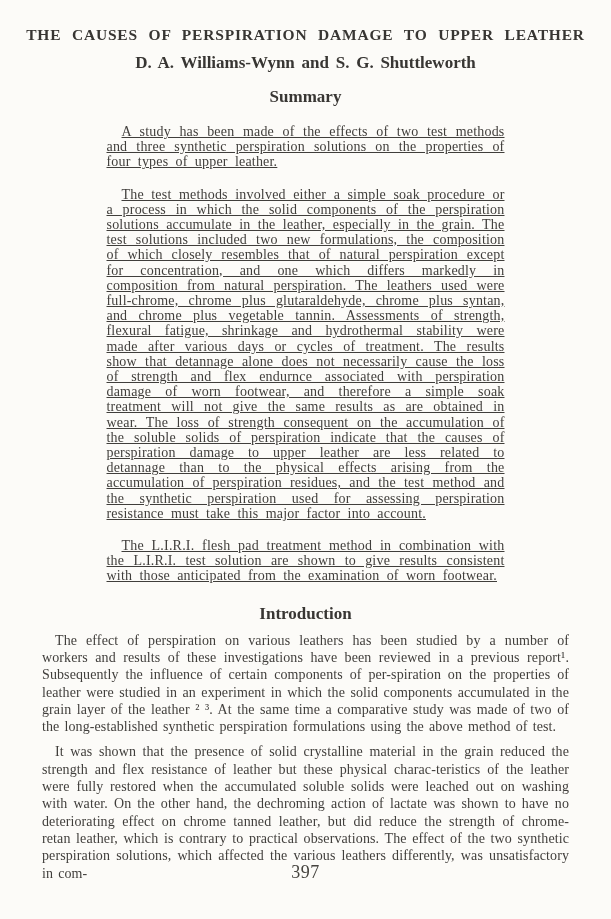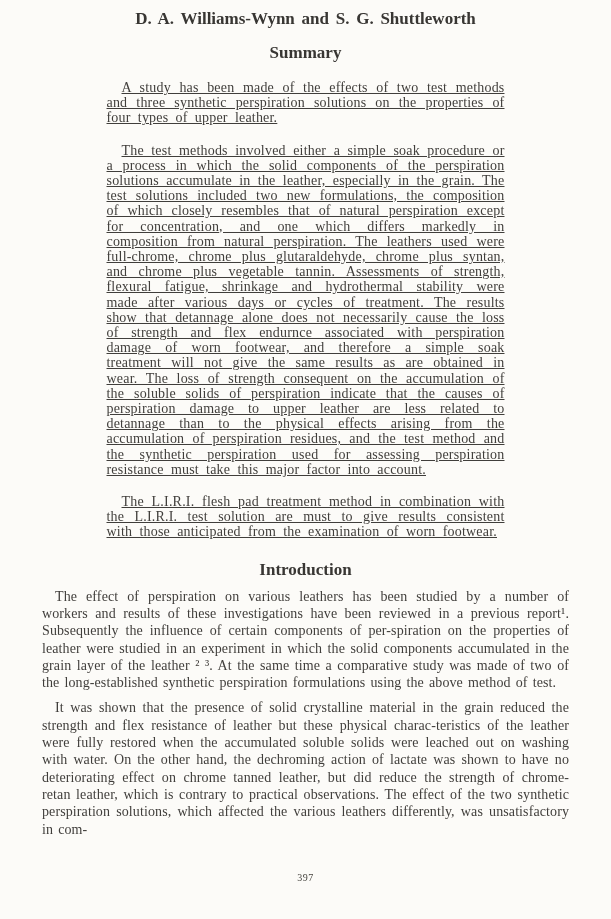--- a/index.html
+++ b/index.html
@@ -70,39 +70,40 @@
     text-indent: 13px;
     letter-spacing: 0.1px;
     word-spacing: 1.5px;
   }
   .page-number {
     position: absolute;
     left: 0;
     right: 0;
     bottom: 36px;
     text-align: center;
-    font-size: 10px;
+    font-size: 18px;
     letter-spacing: 0.5px;
     color: #46443f;
   }
 </style>
 </head>
 <body>
 
 <div class="sheet">
 
+  <h1 class="paper-title">THE CAUSES OF PERSPIRATION DAMAGE TO UPPER LEATHER</h1>
 
   <div class="paper-authors">D. A. Williams-Wynn and S. G. Shuttleworth</div>
 
   <h2 class="section-heading summary-heading">Summary</h2>
 
   <section class="summary-section">
     <p>A study has been made of the effects of two test methods and three synthetic perspiration solutions on the properties of four types of upper leather.</p>
     <p>The test methods involved either a simple soak procedure or a process in which the solid components of the perspiration solutions accumulate in the leather, especially in the grain. The test solutions included two new formulations, the composition of which closely resembles that of natural perspiration except for concentration, and one which differs markedly in composition from natural perspiration. The leathers used were full-chrome, chrome plus glutaraldehyde, chrome plus syntan, and chrome plus vegetable tannin. Assessments of strength, flexural fatigue, shrinkage and hydrothermal stability were made after various days or cycles of treatment. The results show that detannage alone does not necessarily cause the loss of strength and flex endurnce associated with perspiration damage of worn footwear, and therefore a simple soak treatment will not give the same results as are obtained in wear. The loss of strength consequent on the accumulation of the soluble solids of perspiration indicate that the causes of perspiration damage to upper leather are less related to detannage than to the physical effects arising from the accumulation of perspiration residues, and the test method and the synthetic perspiration used for assessing perspiration resistance must take this major factor into account.</p>
-    <p>The L.I.R.I. flesh pad treatment method in combination with the L.I.R.I. test solution are must to give results consistent with those anticipated from the examination of worn footwear.</p>
+    <p>The L.I.R.I. flesh pad treatment method in combination with the L.I.R.I. test solution are shown to give results consistent with those anticipated from the examination of worn footwear.</p>
   </section>
 
   <h2 class="section-heading introduction-heading">Introduction</h2>
 
   <section class="introduction-section">
     <p>The effect of perspiration on various leathers has been studied by a number of workers and results of these investigations have been reviewed in a previous report¹. Subsequently the influence of certain components of per-spiration on the properties of leather were studied in an experiment in which the solid components accumulated in the grain layer of the leather ² ³. At the same time a comparative study was made of two of the long-established synthetic perspiration formulations using the above method of test.</p>
     <p>It was shown that the presence of solid crystalline material in the grain reduced the strength and flex resistance of leather but these physical charac-teristics of the leather were fully restored when the accumulated soluble solids were leached out on washing with water. On the other hand, the dechroming action of lactate was shown to have no deteriorating effect on chrome tanned leather, but did reduce the strength of chrome-retan leather, which is contrary to practical observations. The effect of the two synthetic perspiration solutions, which affected the various leathers differently, was unsatisfactory in com-</p>
   </section>
 
   <div class="page-number">397</div>

